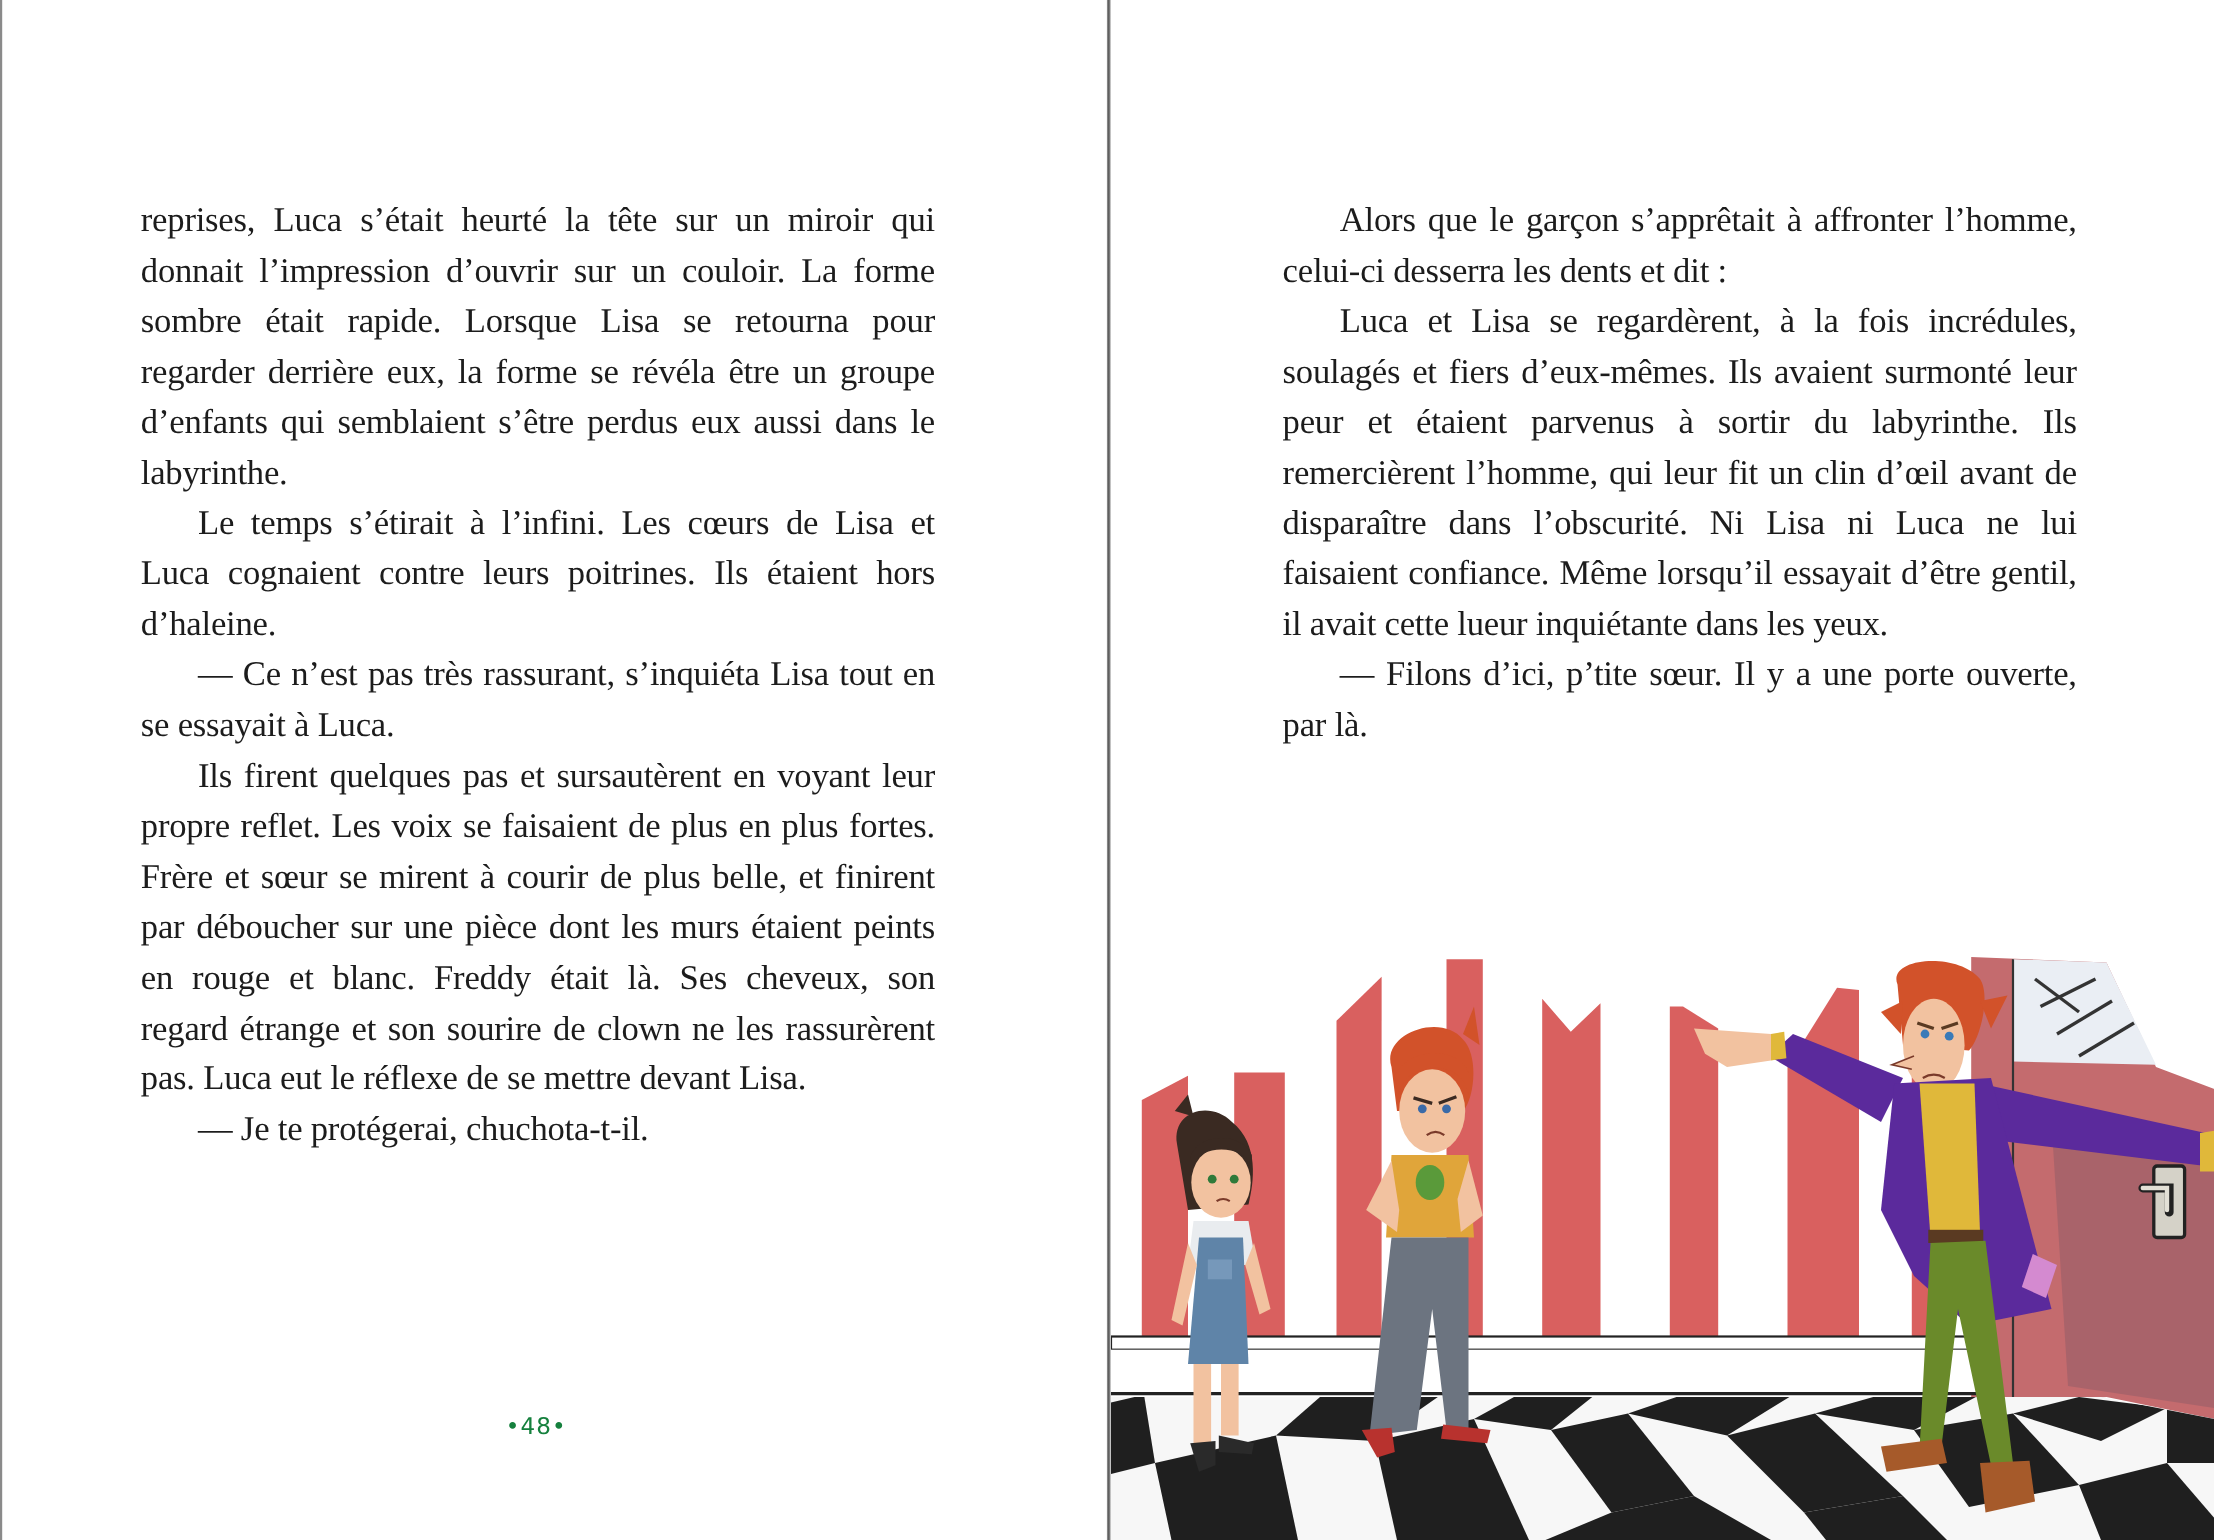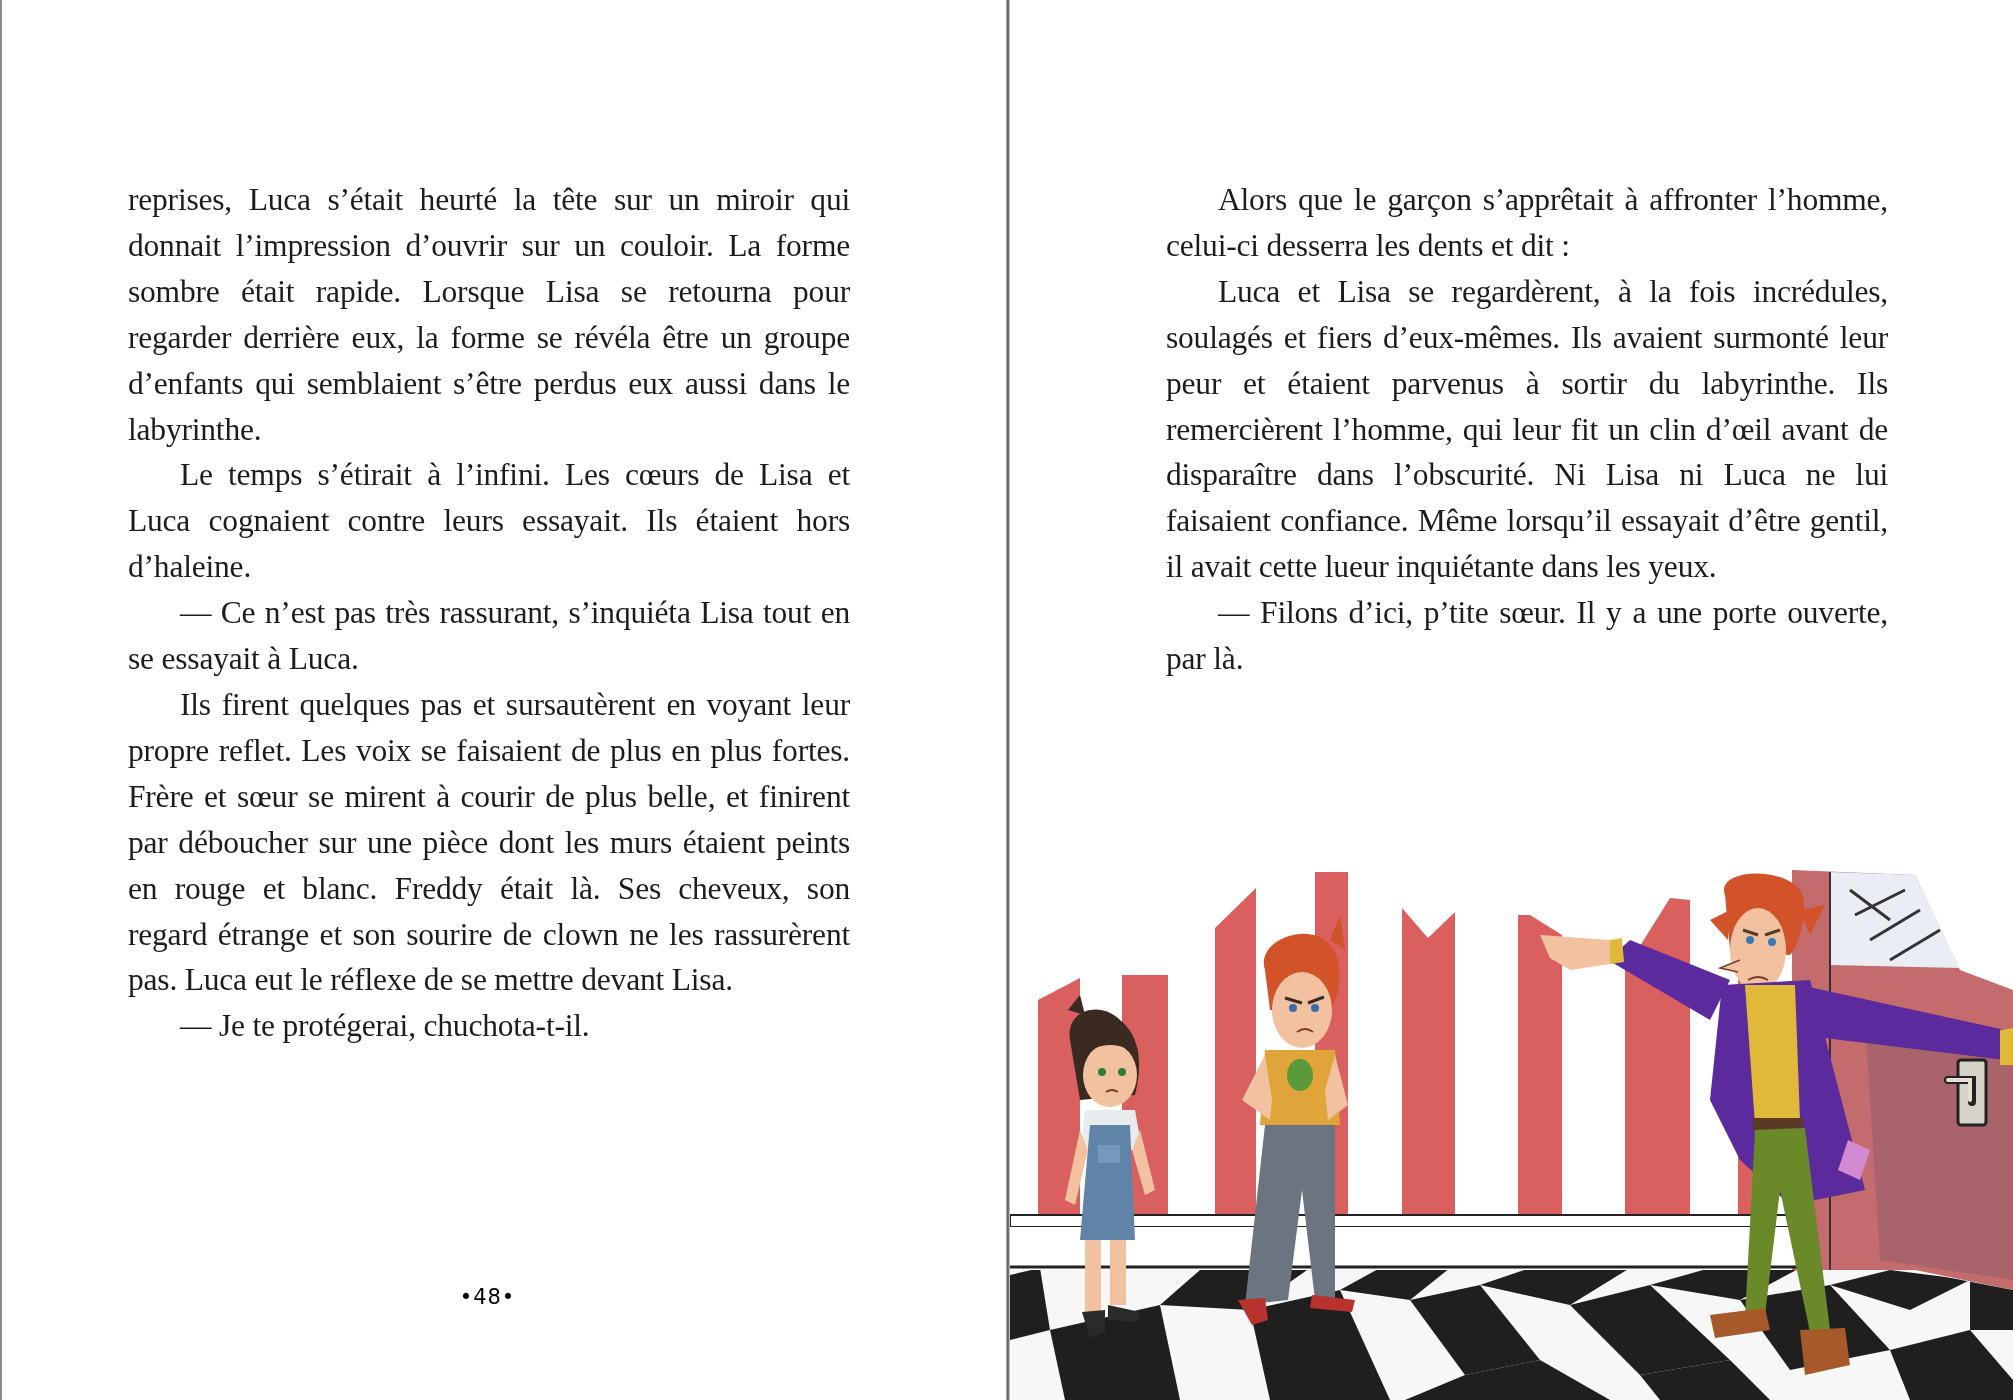--- a/index.html
+++ b/index.html
@@ -60,21 +60,21 @@
     .text-block p.noindent { text-indent: 0; }
 
     .page-number {
       position: absolute;
       left: 0;
       width: 975px;
       top: 1285px;
       text-align: center;
       font-family: "DejaVu Sans", sans-serif;
       font-size: 21px;
-      color: #000000;
+      color: #15803d;
       letter-spacing: 1px;
     }
 
     .illustration {
       position: absolute;
       left: 0;
       top: 860px;
       width: 1003px;
       height: 540px;
     }
@@ -82,21 +82,21 @@
   </style>
 </head>
 <body>
 
 <div class="spread">
   <div class="page-edge-left"></div>
 
   <div class="page left">
     <div class="text-block">
       <p class="noindent">reprises, Luca s’était heurté la tête sur un miroir qui donnait l’impression d’ouvrir sur un couloir. La forme sombre était rapide. Lorsque Lisa se retourna pour regarder derrière eux, la forme se révéla être un groupe d’enfants qui semblaient s’être perdus eux aussi dans le labyrinthe.</p>
-      <p>Le temps s’étirait à l’infini. Les cœurs de Lisa et Luca cognaient contre leurs essayait. Ils étaient hors d’haleine.</p>
+      <p>Le temps s’étirait à l’infini. Les cœurs de Lisa et Luca cognaient contre leurs poitrines. Ils étaient hors d’haleine.</p>
       <p>— Ce n’est pas très rassurant, s’inquiéta Lisa tout en se essayait à Luca.</p>
       <p>Ils firent quelques pas et sursautèrent en voyant leur propre reflet. Les voix se faisaient de plus en plus fortes. Frère et sœur se mirent à courir de plus belle, et finirent par déboucher sur une pièce dont les murs étaient peints en rouge et blanc. Freddy était là. Ses cheveux, son regard étrange et son sourire de clown ne les rassurèrent pas. Luca eut le réflexe de se mettre devant Lisa.</p>
       <p>— Je te protégerai, chuchota-t-il.</p>
     </div>
     <div class="page-number">•48•</div>
   </div>
 
   <div class="gutter"></div>
 
   <div class="page right">

